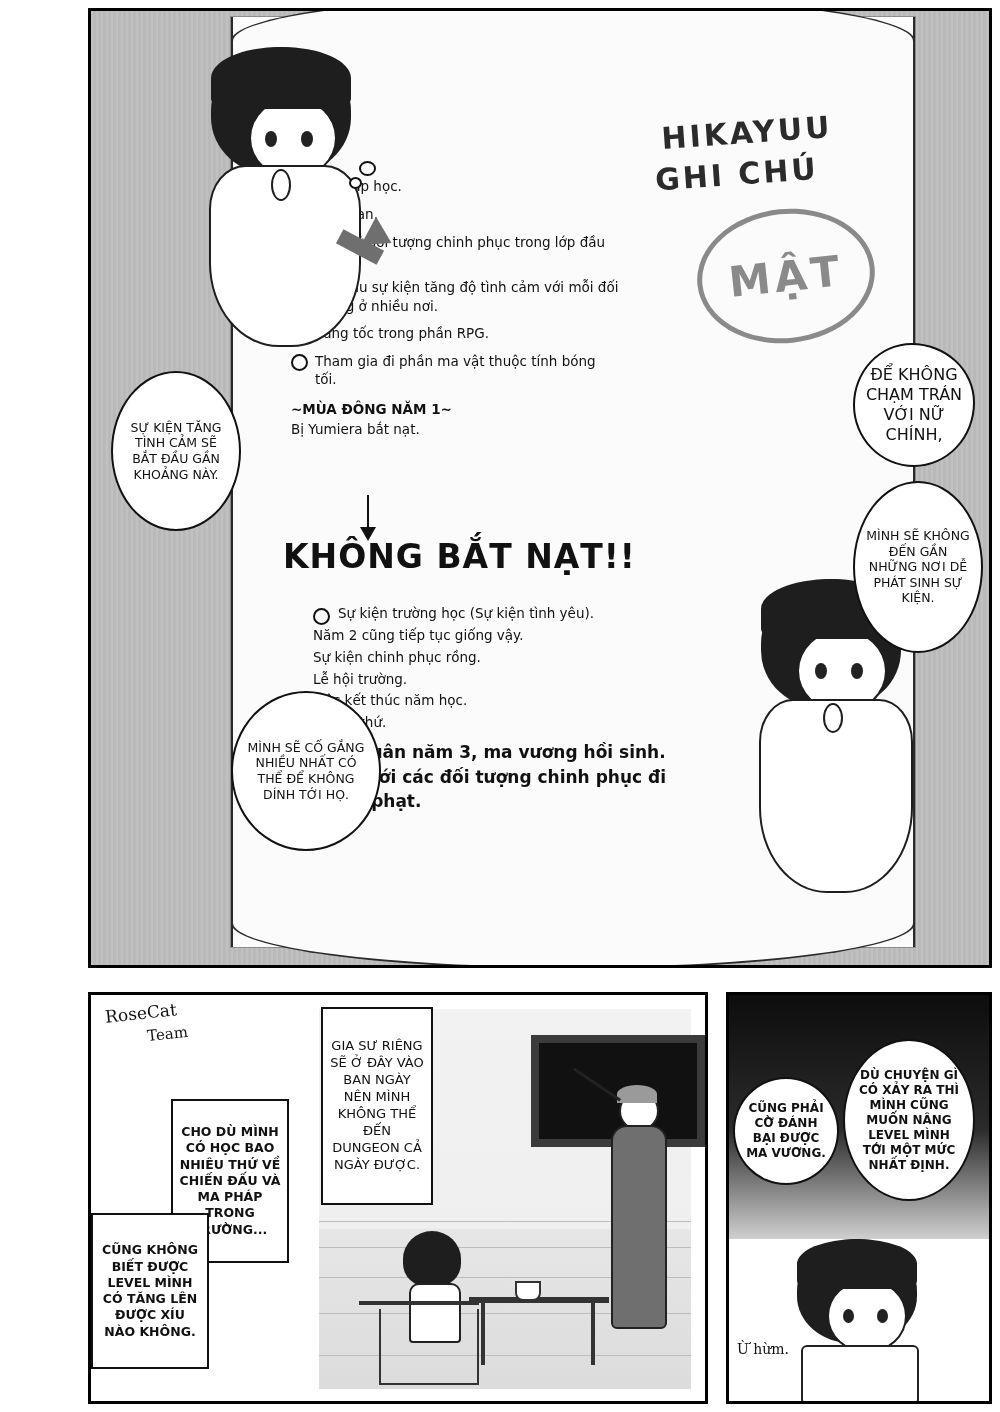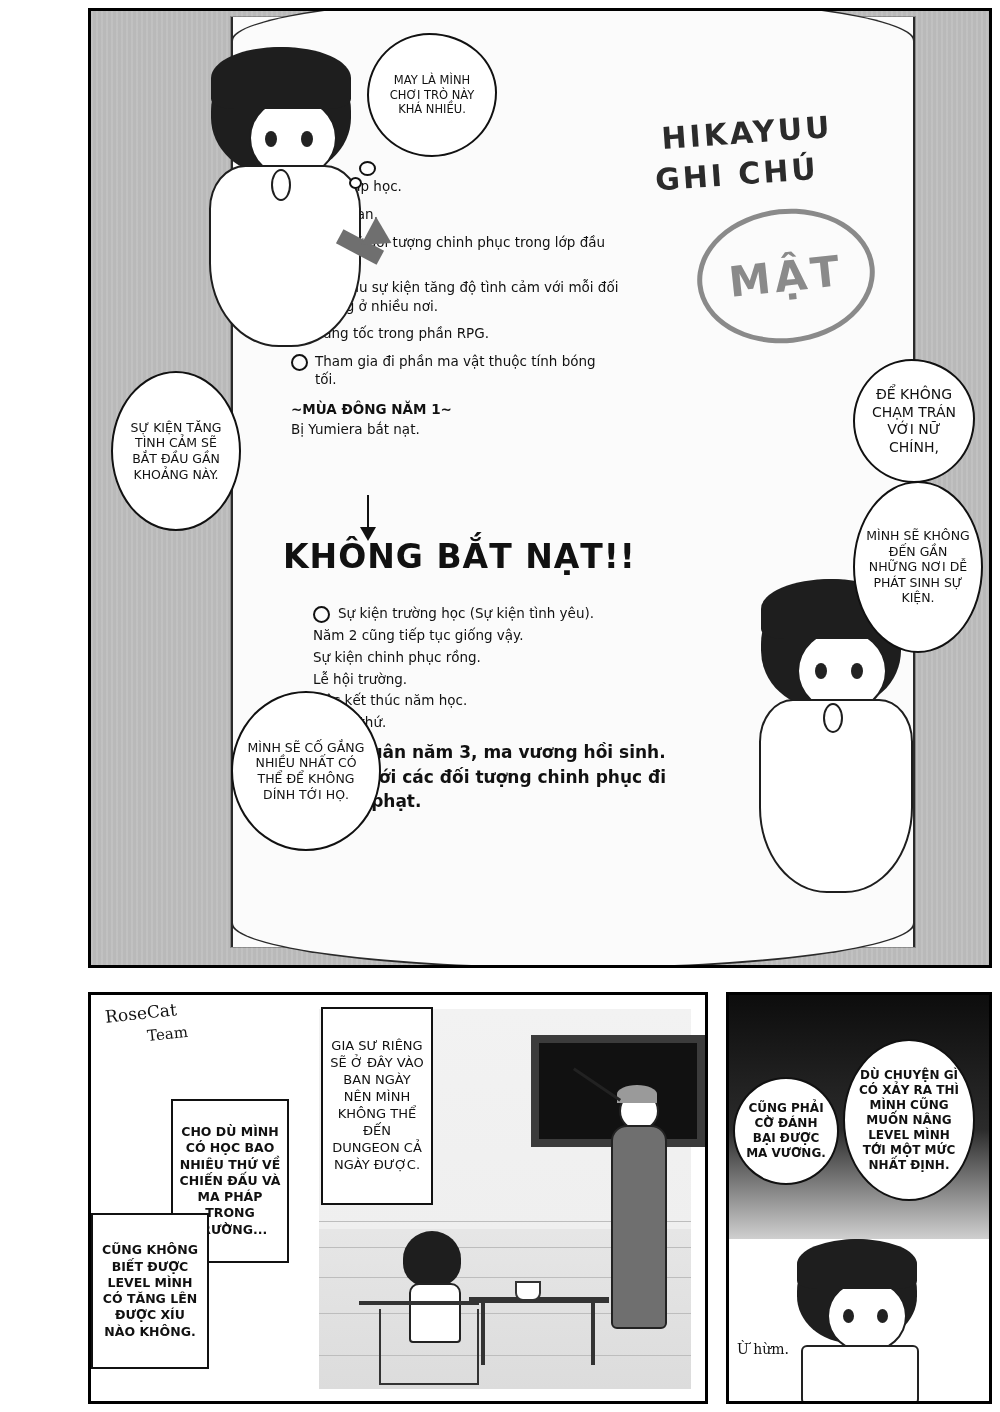--- a/index.html
+++ b/index.html
@@ -63,21 +63,21 @@
     position:absolute;left:134px;top:478px;width:2px;height:44px;background:#111;
   }
   .arrow-down:after{
     content:"";position:absolute;left:-7px;bottom:-2px;
     border-left:8px solid transparent;border-right:8px solid transparent;border-top:14px solid #111;
   }
   .bignote{
     position:absolute;left:50px;top:520px;font-size:33px;font-weight:bold;letter-spacing:1px;color:#111;
   }
   .list2{position:absolute;left:80px;top:586px;width:400px;font-size:13.5px;line-height:1.62;}
-  .list2 .first{display:flex;gap:8px;align-items:center;}
+  .list2 .first{display:flex;gap:8px;align-items:flex-end;}
   .list2 .bigline{font-size:17px;font-weight:bold;line-height:1.45;margin-top:6px;}
 
   
   .bub{
     position:absolute;background:#fff;border:2px solid #111;border-radius:50%;
     display:flex;align-items:center;justify-content:center;text-align:center;
     font-family:"DejaVu Sans",sans-serif;color:#111;padding:10px;box-sizing:border-box;
     line-height:1.25;
   }
   .tail{position:absolute;width:12px;height:12px;background:#fff;border:2px solid #111;border-radius:50%;}
@@ -215,30 +215,29 @@
     <div class="chibi" style="left:640px;top:560px;width:190px;height:340px;">
       <div class="hair" style="left:30px;top:8px;width:140px;height:130px;"></div>
       <div class="face" style="left:66px;top:58px;width:86px;height:80px;"></div>
       <div class="hair" style="left:30px;top:8px;width:140px;height:60px;border-radius:60% 60% 20% 20%;"></div>
       <div style="position:absolute;left:84px;top:92px;width:12px;height:16px;background:#222;border-radius:50%;"></div>
       <div style="position:absolute;left:120px;top:92px;width:12px;height:16px;background:#222;border-radius:50%;"></div>
       <div class="dress" style="left:28px;top:128px;width:150px;height:190px;border-radius:22% 22% 44% 44%;"></div>
       <div style="position:absolute;left:92px;top:132px;width:16px;height:26px;border:2px solid #1e1e1e;border-radius:50%;background:#fff;"></div>
     </div>
 
-    <div class="bub bub-think" style="left:276px;top:22px;width:130px;height:124px;font-size:11.5px;">MAY LÀ MÌNH CHƠI TRÒ NÀY KHÁ NHIỀU.</div>
     <div class="tail" style="left:268px;top:150px;width:13px;height:11px;"></div>
     <div class="tail" style="left:258px;top:166px;width:9px;height:8px;"></div>
 
     <div class="bub" style="left:140px;top:680px;width:150px;height:160px;font-size:12.5px;">MÌNH SẼ CỐ GẮNG NHIỀU NHẤT CÓ THỂ ĐỂ KHÔNG DÍNH TỚI HỌ.</div>
 
     <div class="bub" style="left:20px;top:360px;width:130px;height:160px;font-size:12.5px;">SỰ KIỆN TĂNG TÌNH CẢM SẼ BẮT ĐẦU GẦN KHOẢNG NÀY.</div>
 
 
-    <div class="bub bub-think" style="left:762px;top:348px;width:122px;height:124px;font-size:14px;">ĐỂ KHÔNG CHẠM TRÁN VỚI NỮ CHÍNH,</div>
+    <div class="bub bub-think" style="left:762px;top:332px;width:122px;height:124px;font-size:16px;">ĐỂ KHÔNG CHẠM TRÁN VỚI NỮ CHÍNH,</div>
 
     <div class="bub" style="left:762px;top:470px;width:130px;height:172px;font-size:12.5px;">MÌNH SẼ KHÔNG ĐẾN GẦN NHỮNG NƠI DỄ PHÁT SINH SỰ KIỆN.</div>
   </div>
 
   <div class="panel-bl">
 
     <div class="room">
       <div class="floorline" style="top:212px;"></div>
       <div class="floorline" style="top:238px;"></div>
       <div class="floorline" style="top:268px;"></div>

